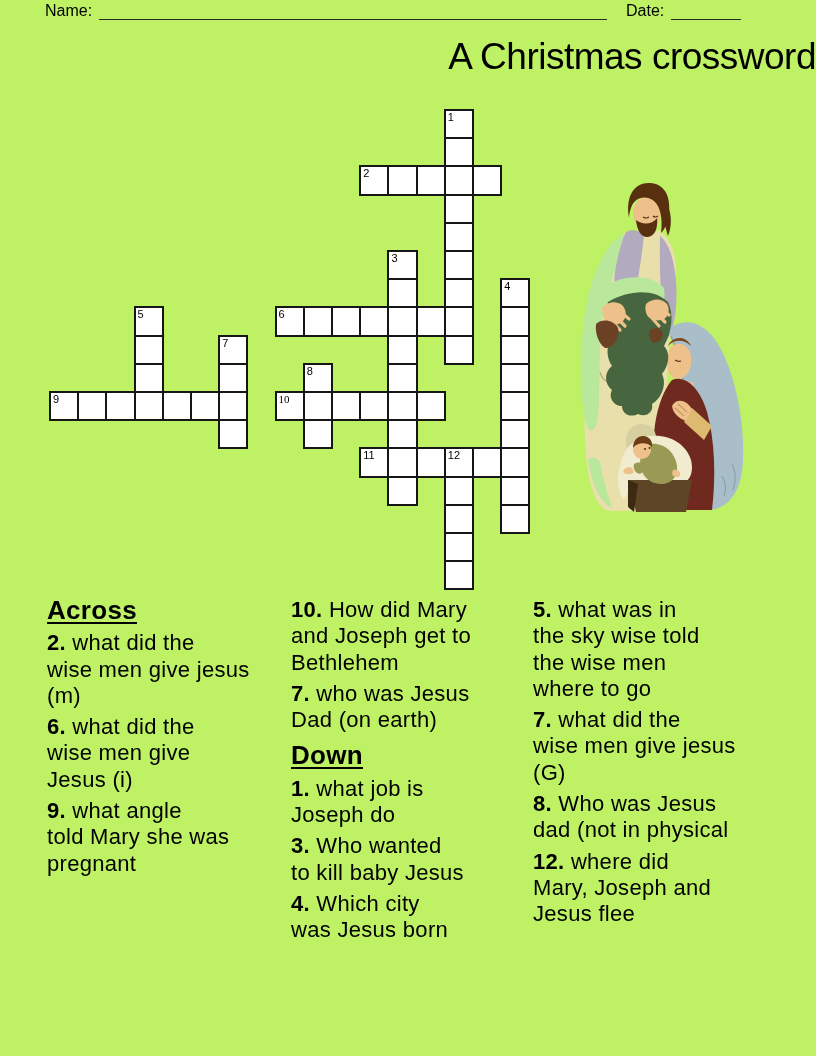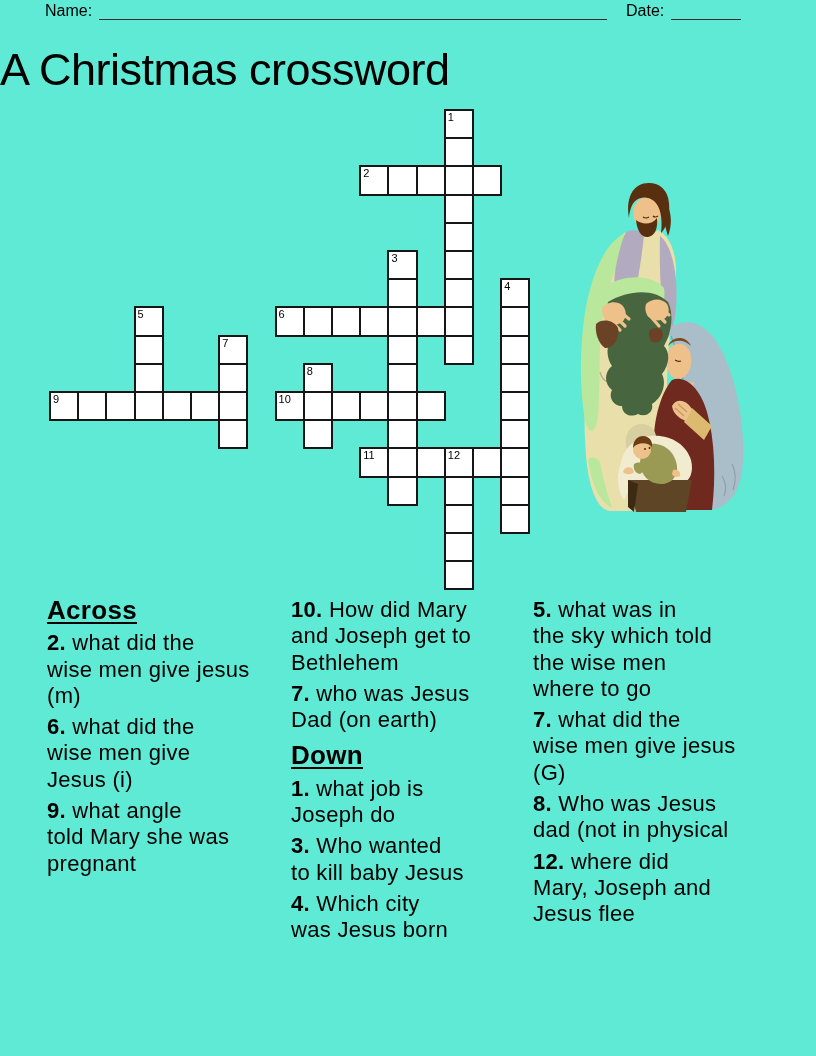--- a/index.html
+++ b/index.html
@@ -1,26 +1,26 @@
 <!DOCTYPE html>
 <html style="--cloak-green: #b9e79b; --robe-cream: #e9dfab; --sash-purple: #b2aabf; --skin: #eec08a; --hair-brown: #59300f; --sleeve-brown: #6b4226; --cloth-dark-green: #47663f; --veil-blue: #a9bec9; --robe-maroon: #70291e; --cuff-tan: #dcba70; --manger-brown: #5d4526; --manger-dark: #3c2a12; --blanket-cream: #f1ebd0; --baby-olive: #9b9a55; --headboard-tan: #d8cfa0; --ink: #1b1b1b;"><head>
 <meta charset="utf-8">
 <style>
   html,body{margin:0;padding:0;background:#fff}
   body{width:816px;height:1056px;position:relative;overflow:hidden;
        font-family:"Liberation Sans",sans-serif;color:#1b1b1b}
-  .page{position:absolute;inset:0;background:#5eead4}
+  .page{position:absolute;inset:0;background:#bef264}
 
   
   .hdr-label{position:absolute;top:2px;font-size:16px;color:#000}
   .write-line{position:absolute;top:19px;height:0;border-bottom:1.7px solid #2a2a2a}
 
   
-  .title{position:absolute;top:44px;left:0;width:100%;text-align:left;margin:0;
-         font-size:45px;font-weight:400;letter-spacing:-0.5px;color:#000}
+  .title{position:absolute;top:36px;left:0;width:100%;text-align:right;margin:0;
+         font-size:37px;font-weight:400;letter-spacing:-0.5px;color:#000}
 
   
   .grid{position:absolute}
   .cell{position:absolute;background:#fff;border:2px solid #161616;box-sizing:border-box}
   .cellnum{position:absolute;left:2px;top:0;font-size:11px;line-height:12px;color:#000}
 
   
   .clues{position:absolute;left:0;top:597px;width:816px}
   .clue-col{position:absolute;top:0;font-size:22px;line-height:26.3px;letter-spacing:.3px;color:#000}
   .col-0{left:47px;width:246px}
@@ -111,21 +111,21 @@
       </div>
       <div class="cell" style="left: 253.8px; top: 282px; width: 30.2px; height: 30.2px;"></div>
       <div class="cell" style="left: 253.8px; top: 310.2px; width: 30.2px; height: 30.2px;"></div>
       <div class="cell" style="left: 0px; top: 282px; width: 30.2px; height: 30.2px;">
         <span class="cellnum">9</span>
       </div>
       <div class="cell" style="left: 28.2px; top: 282px; width: 30.2px; height: 30.2px;"></div>
       <div class="cell" style="left: 56.4px; top: 282px; width: 30.2px; height: 30.2px;"></div>
       <div class="cell" style="left: 112.8px; top: 282px; width: 30.2px; height: 30.2px;"></div>
       <div class="cell" style="left: 141px; top: 282px; width: 30.2px; height: 30.2px;"></div>
-      <div class="cell" style="left: 225.6px; top: 282px; width: 30.2px; height: 30.2px;">
+      <div class="cell" style="left: 225.6px; top: 282px; width: 30.2px; height: 30.2px; font-family: Liberation Serif, serif;">
         <span class="cellnum">10</span>
       </div>
       <div class="cell" style="left: 282px; top: 282px; width: 30.2px; height: 30.2px;"></div>
       <div class="cell" style="left: 310.2px; top: 282px; width: 30.2px; height: 30.2px;"></div>
       <div class="cell" style="left: 366.6px; top: 282px; width: 30.2px; height: 30.2px;"></div>
       <div class="cell" style="left: 310.2px; top: 338.4px; width: 30.2px; height: 30.2px;">
         <span class="cellnum">11</span>
       </div>
       <div class="cell" style="left: 366.6px; top: 338.4px; width: 30.2px; height: 30.2px;"></div>
       <div class="cell" style="left: 394.8px; top: 338.4px; width: 30.2px; height: 30.2px;">
@@ -239,21 +239,21 @@
           <div class="clue-line">to kill baby Jesus</div>
         </div>
         <div class="clue">
           <div class="clue-line"><span class="clue-num">4.</span> Which city</div>
           <div class="clue-line">was Jesus born</div>
         </div>
       </div>
       <div class="clue-col col-2">
         <div class="clue">
           <div class="clue-line"><span class="clue-num">5.</span> what was in</div>
-          <div class="clue-line">the sky which told</div>
+          <div class="clue-line">the sky wise told</div>
           <div class="clue-line">the wise men</div>
           <div class="clue-line">where to go</div>
         </div>
         <div class="clue">
           <div class="clue-line"><span class="clue-num">7.</span> what did the</div>
           <div class="clue-line">wise men give jesus</div>
           <div class="clue-line">(G)</div>
         </div>
         <div class="clue">
           <div class="clue-line"><span class="clue-num">8.</span> Who was Jesus</div>

